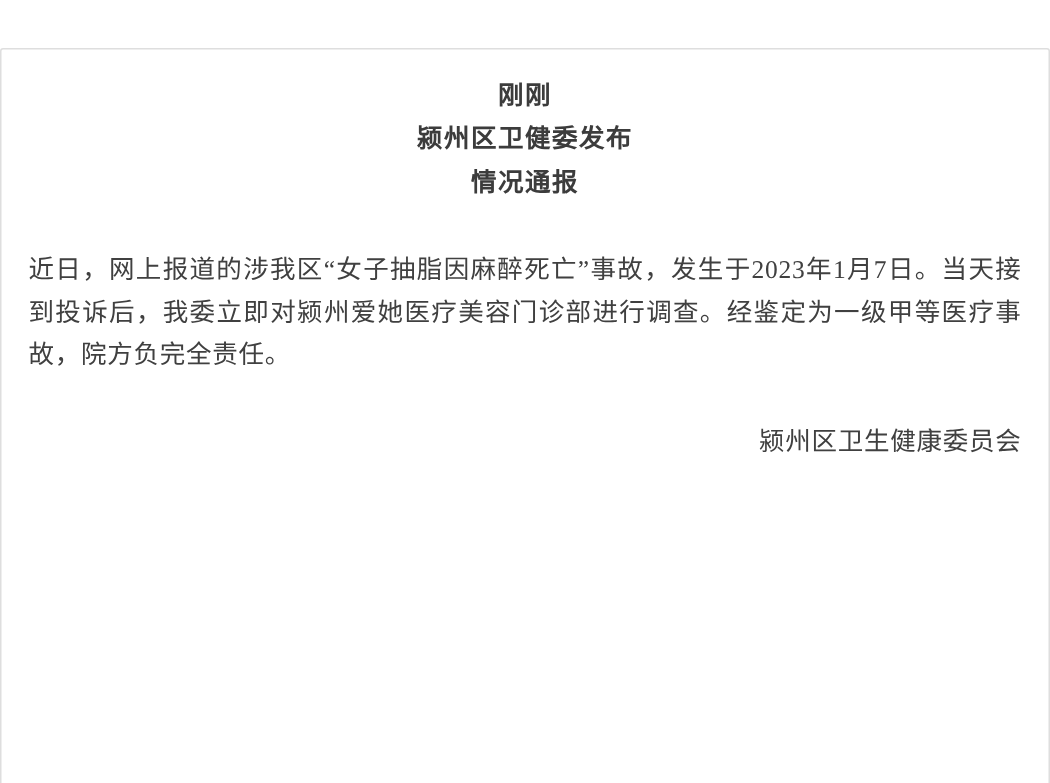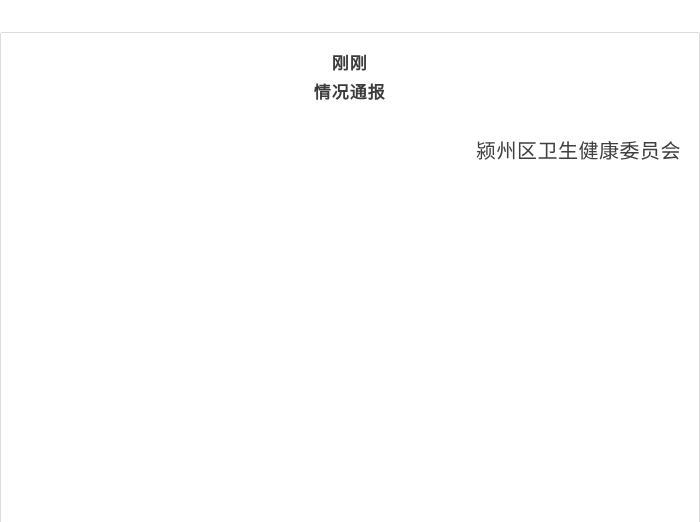--- a/index.html
+++ b/index.html
@@ -35,38 +35,40 @@
   }
   .doc-body p {
     margin: 0 0 28px 0;
     font-size: 17px;
     line-height: 28.5px;
     text-align: justify;
     letter-spacing: 0.5px;
   }
   .doc-signature {
     text-align: right;
-    font-size: 20px;
+    font-size: 17px;
     line-height: 29px;
     letter-spacing: 0.5px;
   }
   .doc-signature .sig-line {
     margin-bottom: 1px;
   }
 </style>
 </head>
 <body>
 
 <div class="page">
 
   <div class="doc-header">
     <div class="header-line">刚刚</div>
+    <div class="header-line">颍州区卫健委发布</div>
     <div class="header-line">情况通报</div>
   </div>
 
   <div class="doc-body">
+    <p>近日，网上报道的涉我区“女子抽脂因麻醉死亡”事故，发生于2023年1月7日。当天接到投诉后，我委立即对颍州爱她医疗美容门诊部进行调查。经鉴定为一级甲等医疗事故，院方负完全责任。</p>
   </div>
 
   <div class="doc-signature">
     <div class="sig-line">颍州区卫生健康委员会</div>
   </div>
 
 </div>
 
 </body></html>

